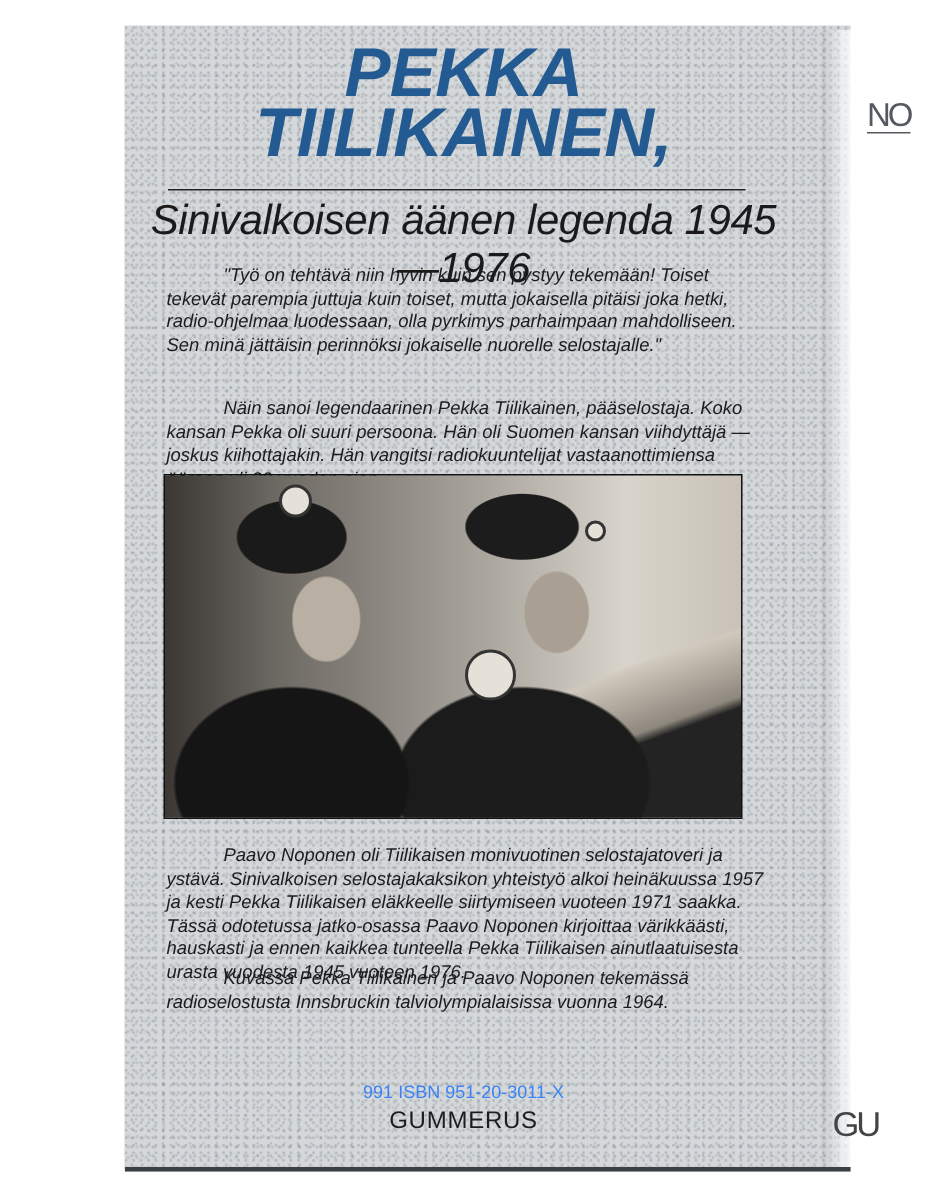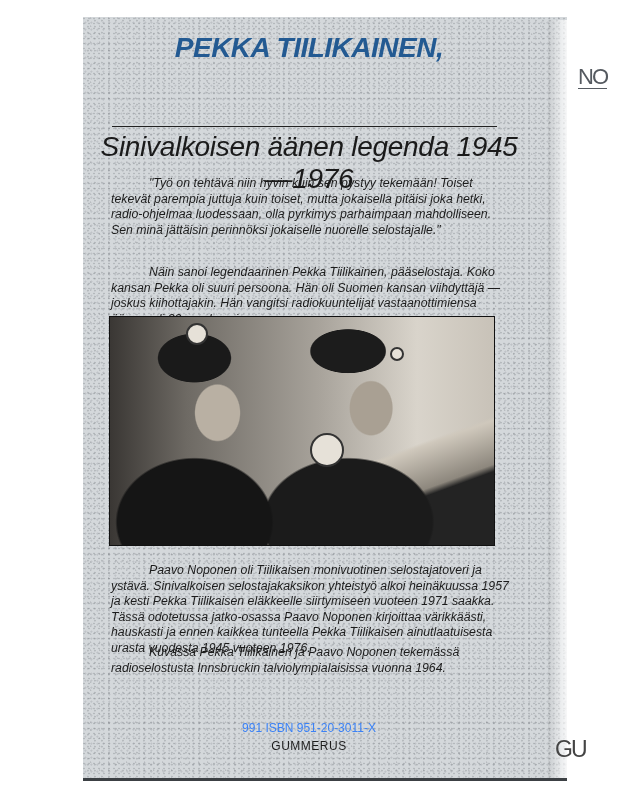--- a/index.html
+++ b/index.html
@@ -26,21 +26,21 @@
     position:absolute; left:554px; top:66px; font-family:"Liberation Sans", sans-serif;
     font-size:22px; color:#555a60; letter-spacing:-2px; border-bottom:1px solid #555a60; line-height:22px;margin-left:24px;
   }
   .spine-text-bottom {
     position:absolute; left:555px; top:736px; font-family:"Liberation Sans", sans-serif;
     font-size:23px; color:#444; letter-spacing:-2px;
   }
   .title {
     position:absolute; left:100px; top:28px; width:418px; text-align:center;
     font-family:"Liberation Sans", sans-serif; font-weight:bold; font-style:italic;
-    color:#235a92; font-size:28px; line-height:40px; letter-spacing:-0.5px;
+    color:#235a92; font-size:46px; line-height:40px; letter-spacing:-0.5px;
   }
   .title-rule {
     position:absolute; left:112px; top:126px; width:385px; height:1px; background:#222;
   }
   .subtitle {
     position:absolute; left:100px; top:131px; width:418px; text-align:center;
     font-family:"Liberation Sans", sans-serif; font-style:italic;
     font-size:28px; color:#1a1a1a; letter-spacing:-0.3px;
   }
   .body-text {
@@ -68,21 +68,21 @@
     position:absolute; border-radius:50%; background:#e6e1d8; border:2px solid #333;
   }
   .caption-para { top:563px; }
   .caption-photo { top:645px; }
   .isbn {
     position:absolute; left:100px; top:721px; width:418px; text-align:center;
     font-family:"Liberation Sans", sans-serif; font-size:12px; color:#3b82f6;
   }
   .publisher {
     position:absolute; left:100px; top:739px; width:418px; text-align:center;
-    font-family:"Liberation Sans", sans-serif; font-size:12px; color:#1c1c1c; letter-spacing:0.5px;
+    font-family:"Liberation Sans", sans-serif; font-size:16px; color:#1c1c1c; letter-spacing:0.5px;
   }
 </style>
 </head>
 <body>
 
 <div class="book"></div>
 <div class="spine"></div>
 <div class="spine-text-top">NO</div>
 <div class="spine-text-bottom">GU</div>
 

